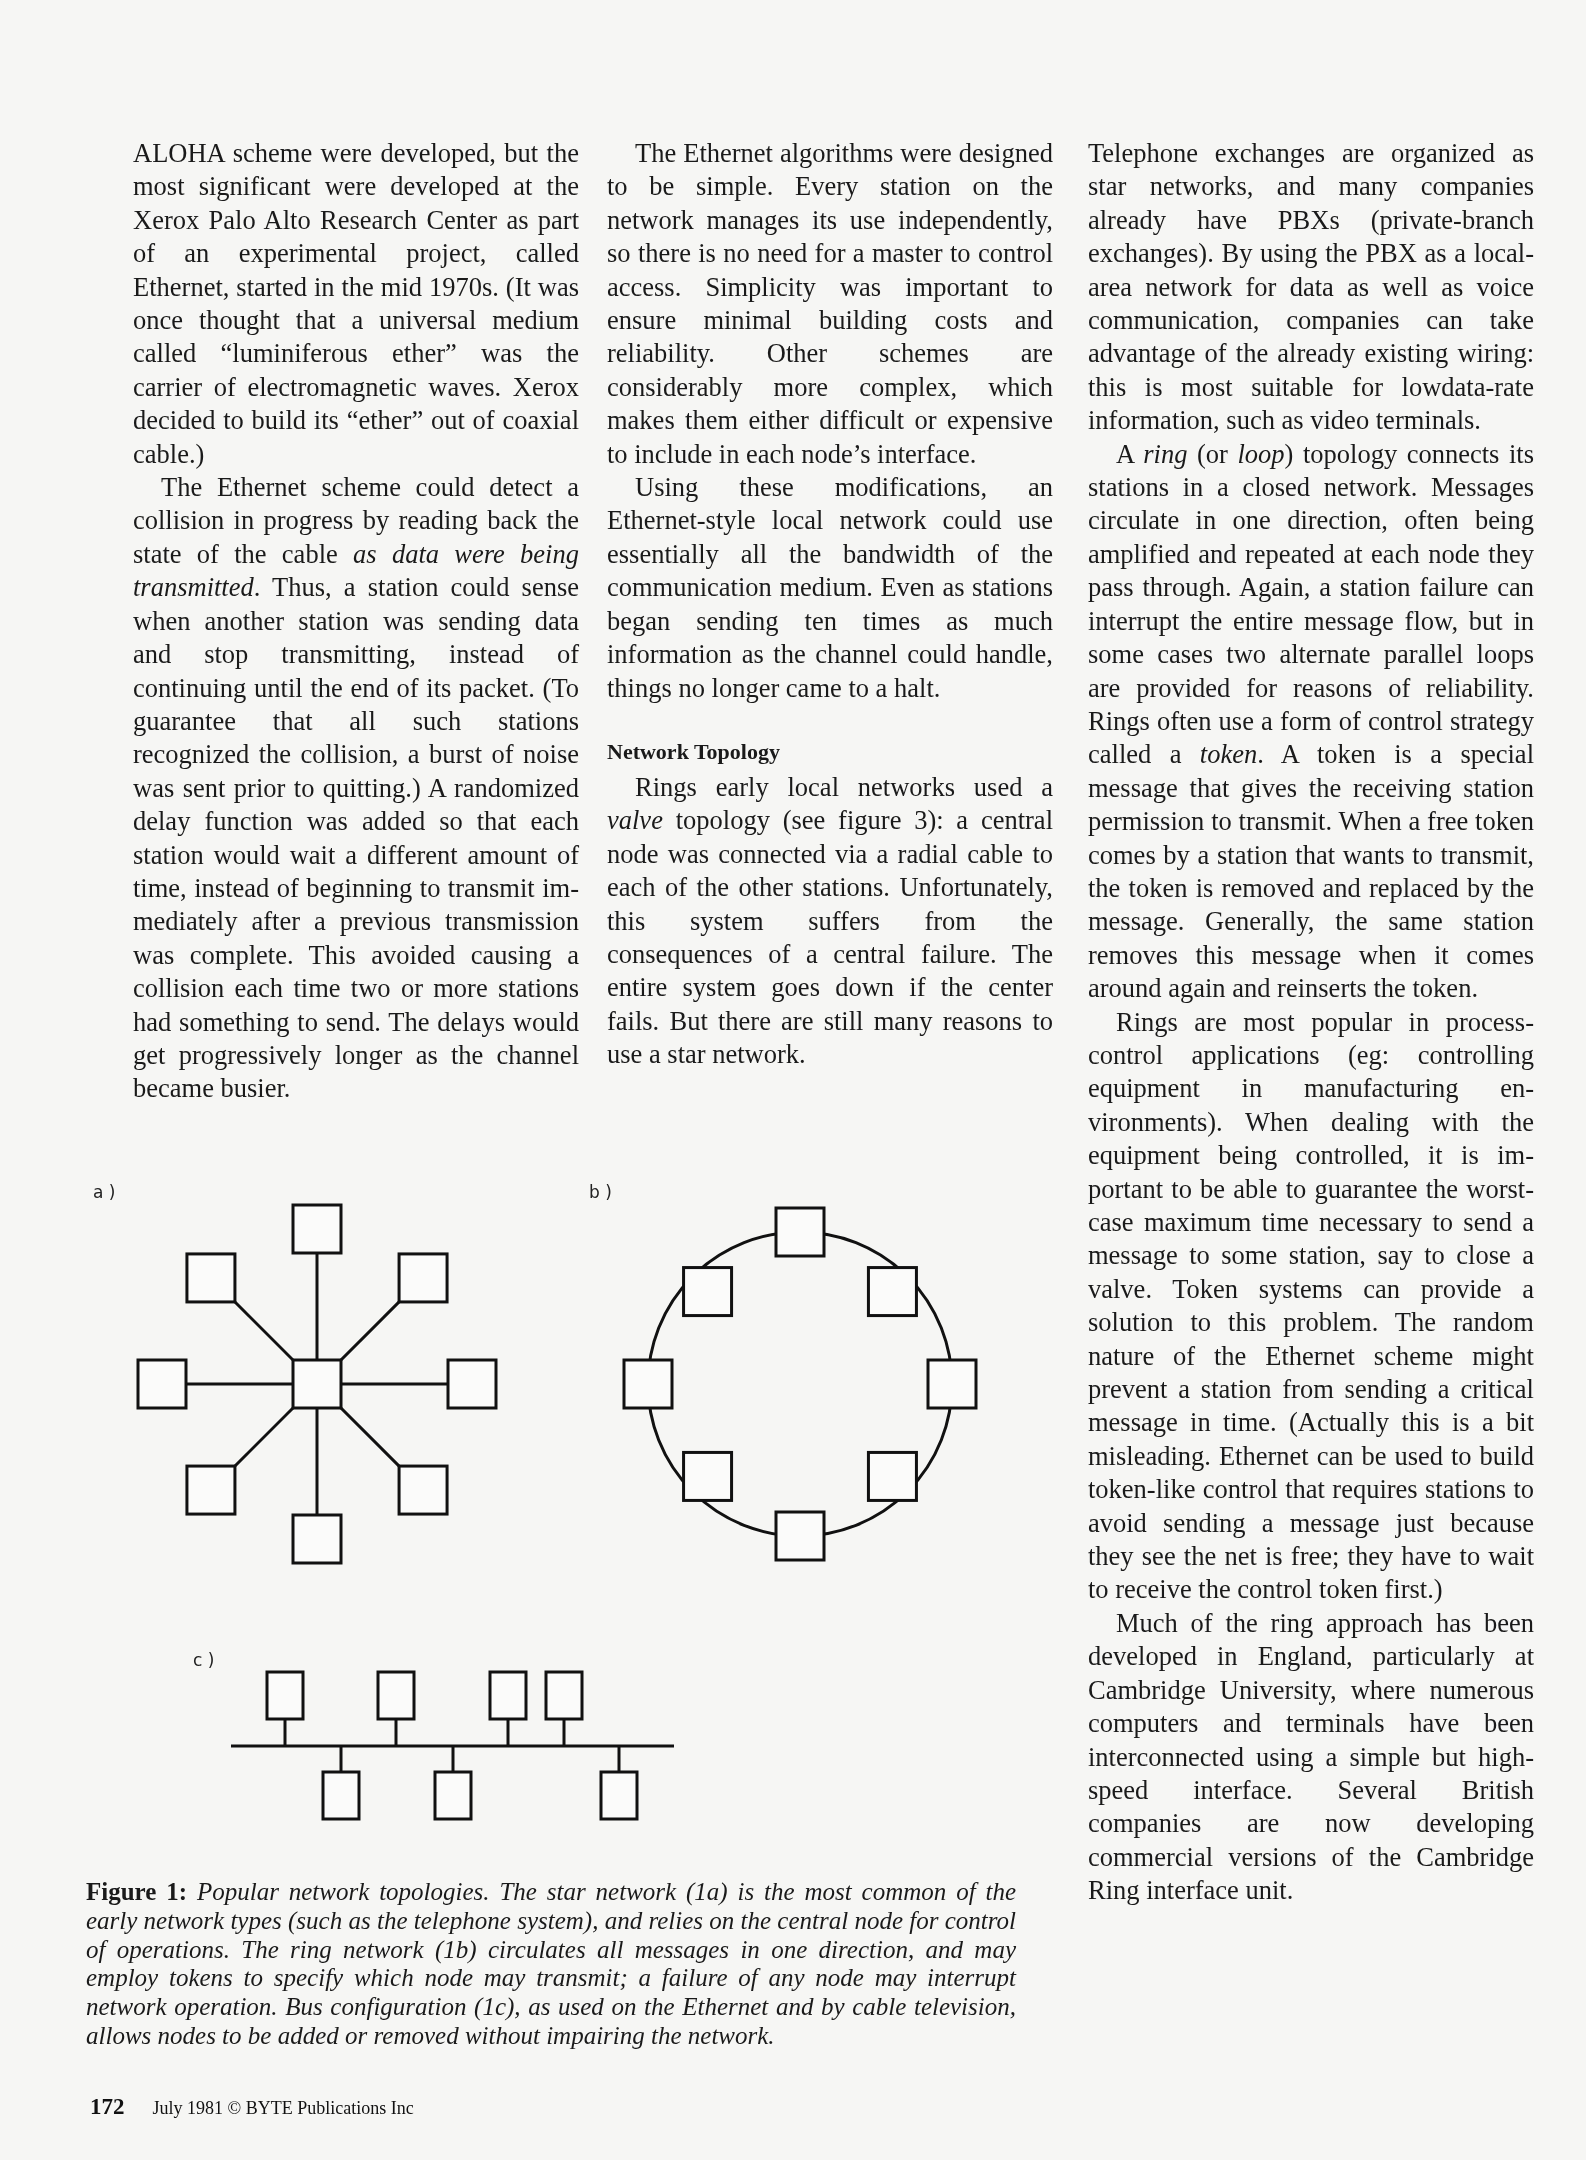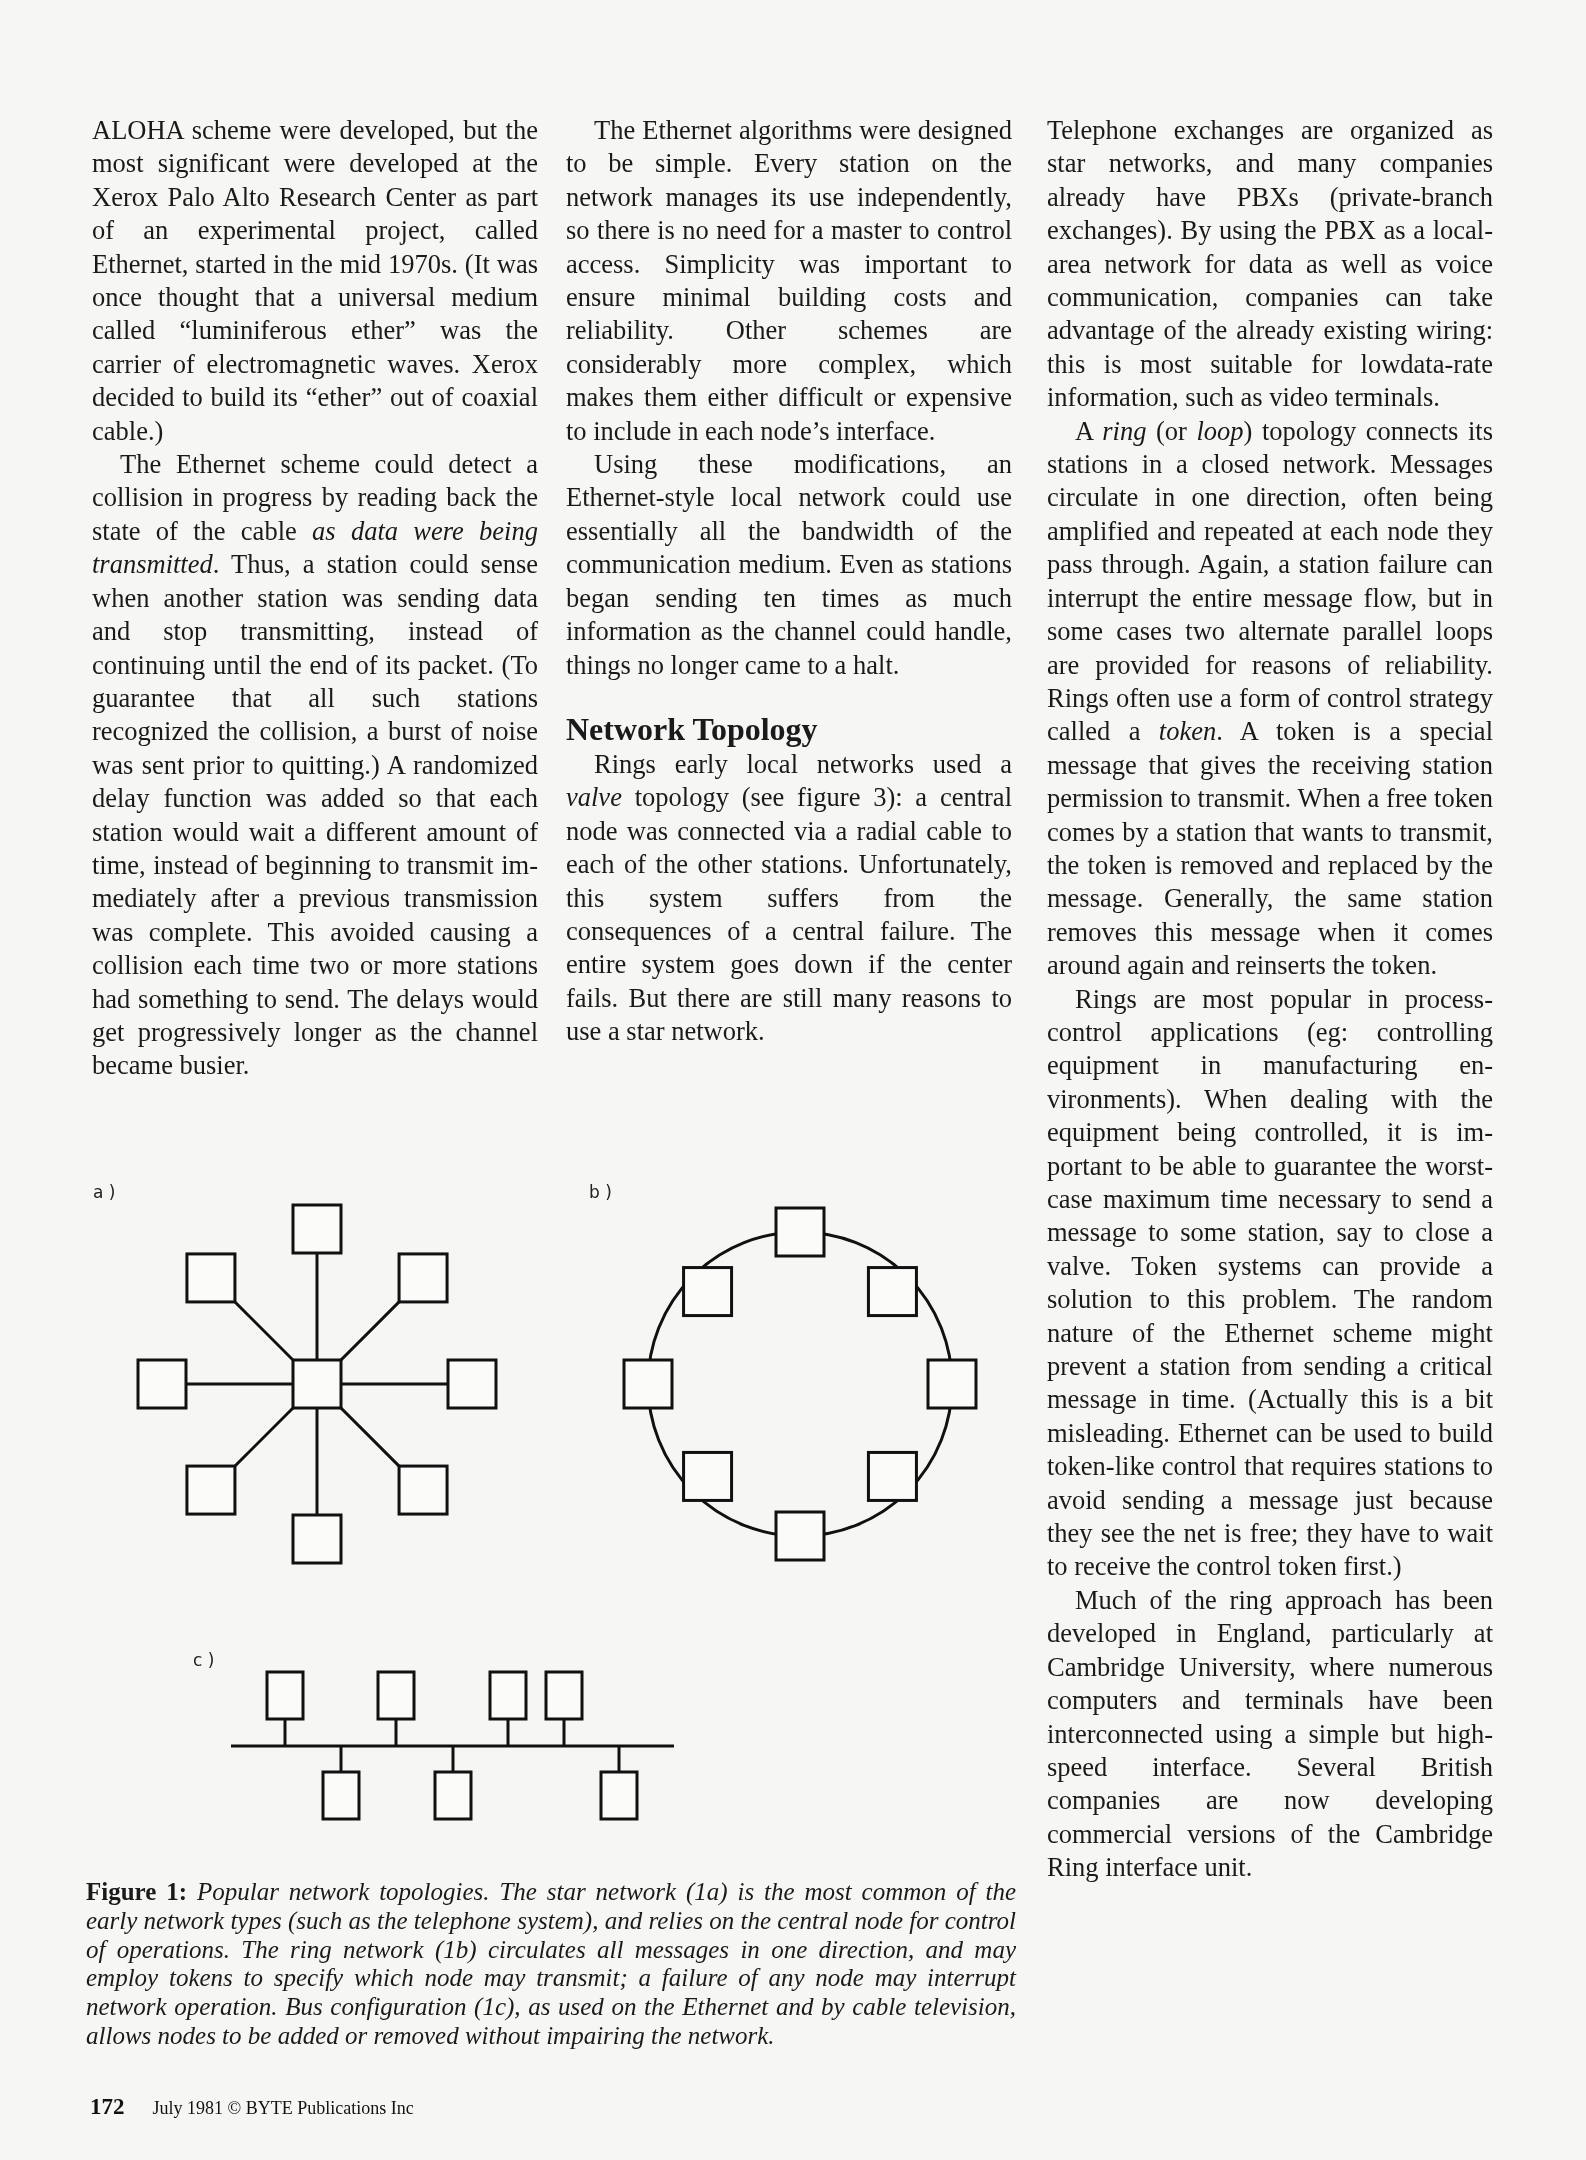--- a/index.html
+++ b/index.html
@@ -6,35 +6,36 @@
   body {
     width: 1586px; height: 2160px;
     background: #f6f6f4;
     font-family: "Liberation Serif", "DejaVu Serif", serif;
     color: #1a1a1a;
     position: relative;
     overflow: hidden;
   }
   .col {
     position: absolute;
-    top: 114px;
+    top: 137px;
     width: 446px;
     font-size: 26.5px;
     line-height: 33.4px;
     text-align: justify;
     hyphens: manual;
+    margin-left: 41px;
   }
   #col1 { left: 92px; }
   #col2 { left: 566px; }
   #col3 { left: 1047px; }
   .col p { margin: 0; text-indent: 0; }
   .col p.ind { text-indent: 28px; }
   .col h3 {
     font-family: "Liberation Serif", "DejaVu Serif", serif;
-    font-weight: bold; font-size: 32px; margin: 30px 0 2px 0; line-height: 34px;
+    font-weight: bold; font-size: 22px; margin: 30px 0 2px 0; line-height: 34px;
   }
   em { }
   .fig-label {
     position: absolute;
     font-family: "DejaVu Sans", sans-serif;
     font-size: 17px; color: #222;
   }
   svg.diagram { position: absolute; overflow: visible; }
   svg.diagram rect { fill: #fbfbfa; stroke: #111; stroke-width: 3; }
   svg.diagram line, svg.diagram circle { stroke: #111; stroke-width: 3; fill: none; }

